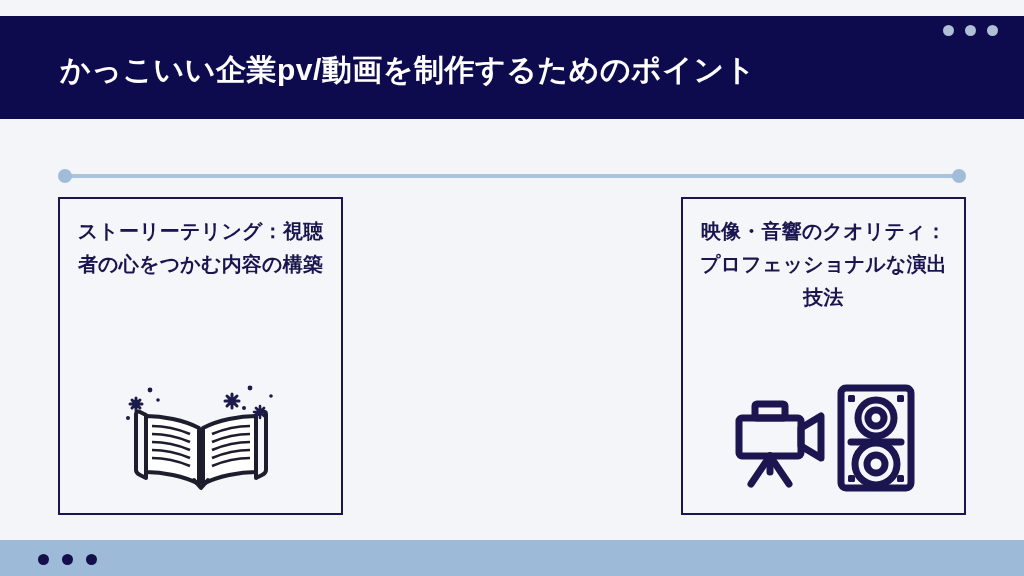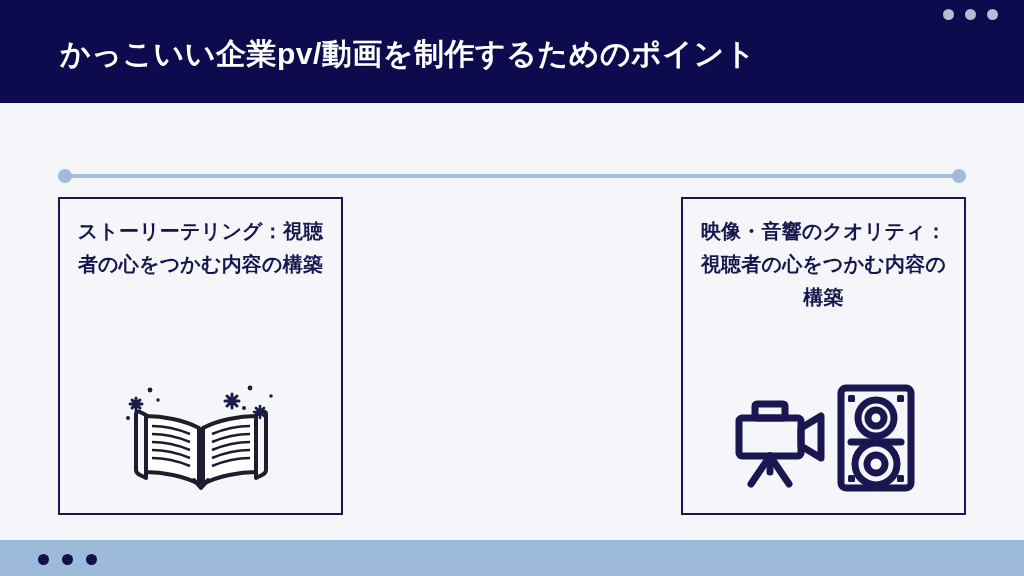--- a/index.html
+++ b/index.html
@@ -13,21 +13,21 @@
     overflow: hidden;
     background: #f4f5f8;
     font-family: "Liberation Sans", "DejaVu Sans", sans-serif;
     position: relative;
   }
 
   
   .header {
     position: absolute;
     left: 0;
-    top: 0;
+    top: 16px;
     width: 1024px;
     height: 103px;
     background: #0d0a4e;
     box-sizing: border-box;
     text-decoration: underline;
   }
   .header-title {
     position: absolute;
     left: 60px;
     top: 36px;
@@ -208,21 +208,21 @@
           <path d="M144 30 L144 42 M138 36 L150 36 M140 32 L148 40 M148 32 L140 40"></path>
         </g>
         <circle cx="134" cy="12" r="2.4" fill="#1b1a4a"></circle>
         <circle cx="128" cy="32" r="2" fill="#1b1a4a"></circle>
         <circle cx="155" cy="20" r="1.8" fill="#1b1a4a"></circle>
       </svg>
     </div>
   </div>
 
   <div class="card">
-    <div class="card-title">映像・音響のクオリティ：視聴者の心をつかむ内容の構築</div>
+    <div class="card-title">映像・音響のクオリティ：プロフェッショナルな演出技法</div>
     <div class="card-icon">
       <svg width="190" height="118" viewBox="0 0 190 118" fill="none" xmlns="http://www.w3.org/2000/svg">
         <g stroke="#1b1550" stroke-width="7" stroke-linejoin="round" stroke-linecap="round" fill="none">
 
           <rect x="10" y="42" width="62" height="38" rx="3"></rect>
 
           <rect x="26" y="28" width="30" height="14" rx="2"></rect>
 
           <path d="M72 52 L92 40 L92 82 L72 70 Z"></path>
 

